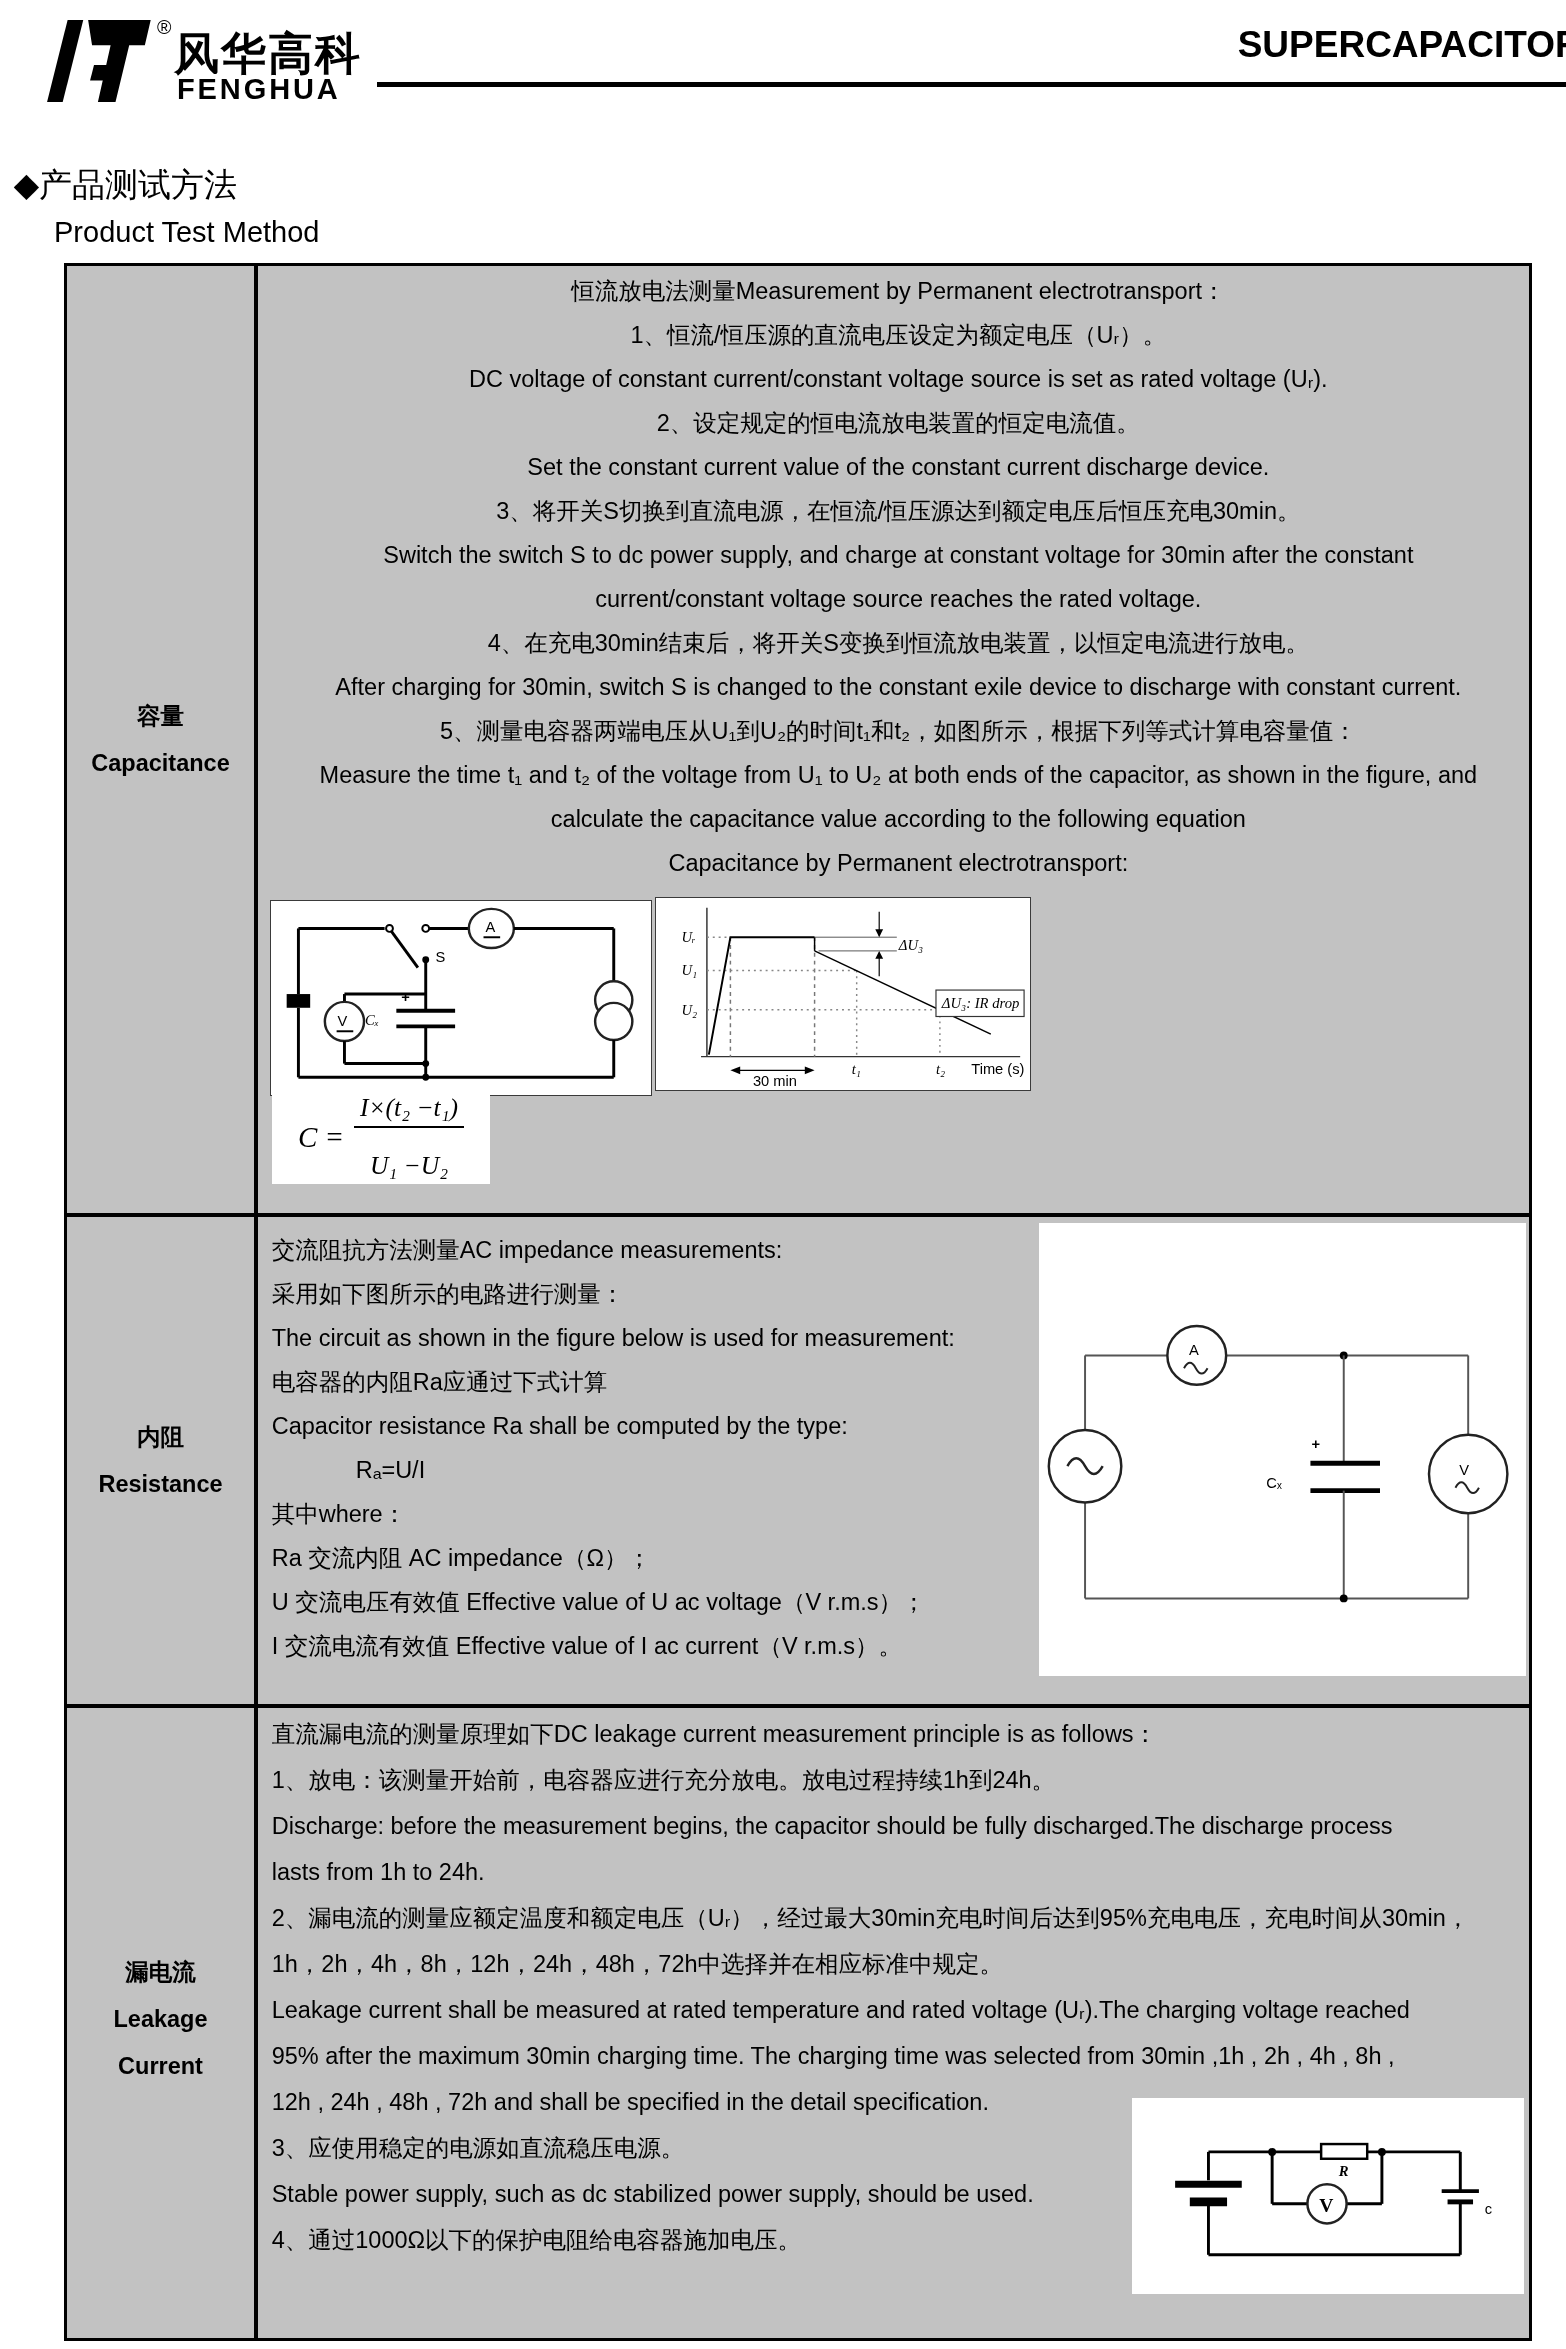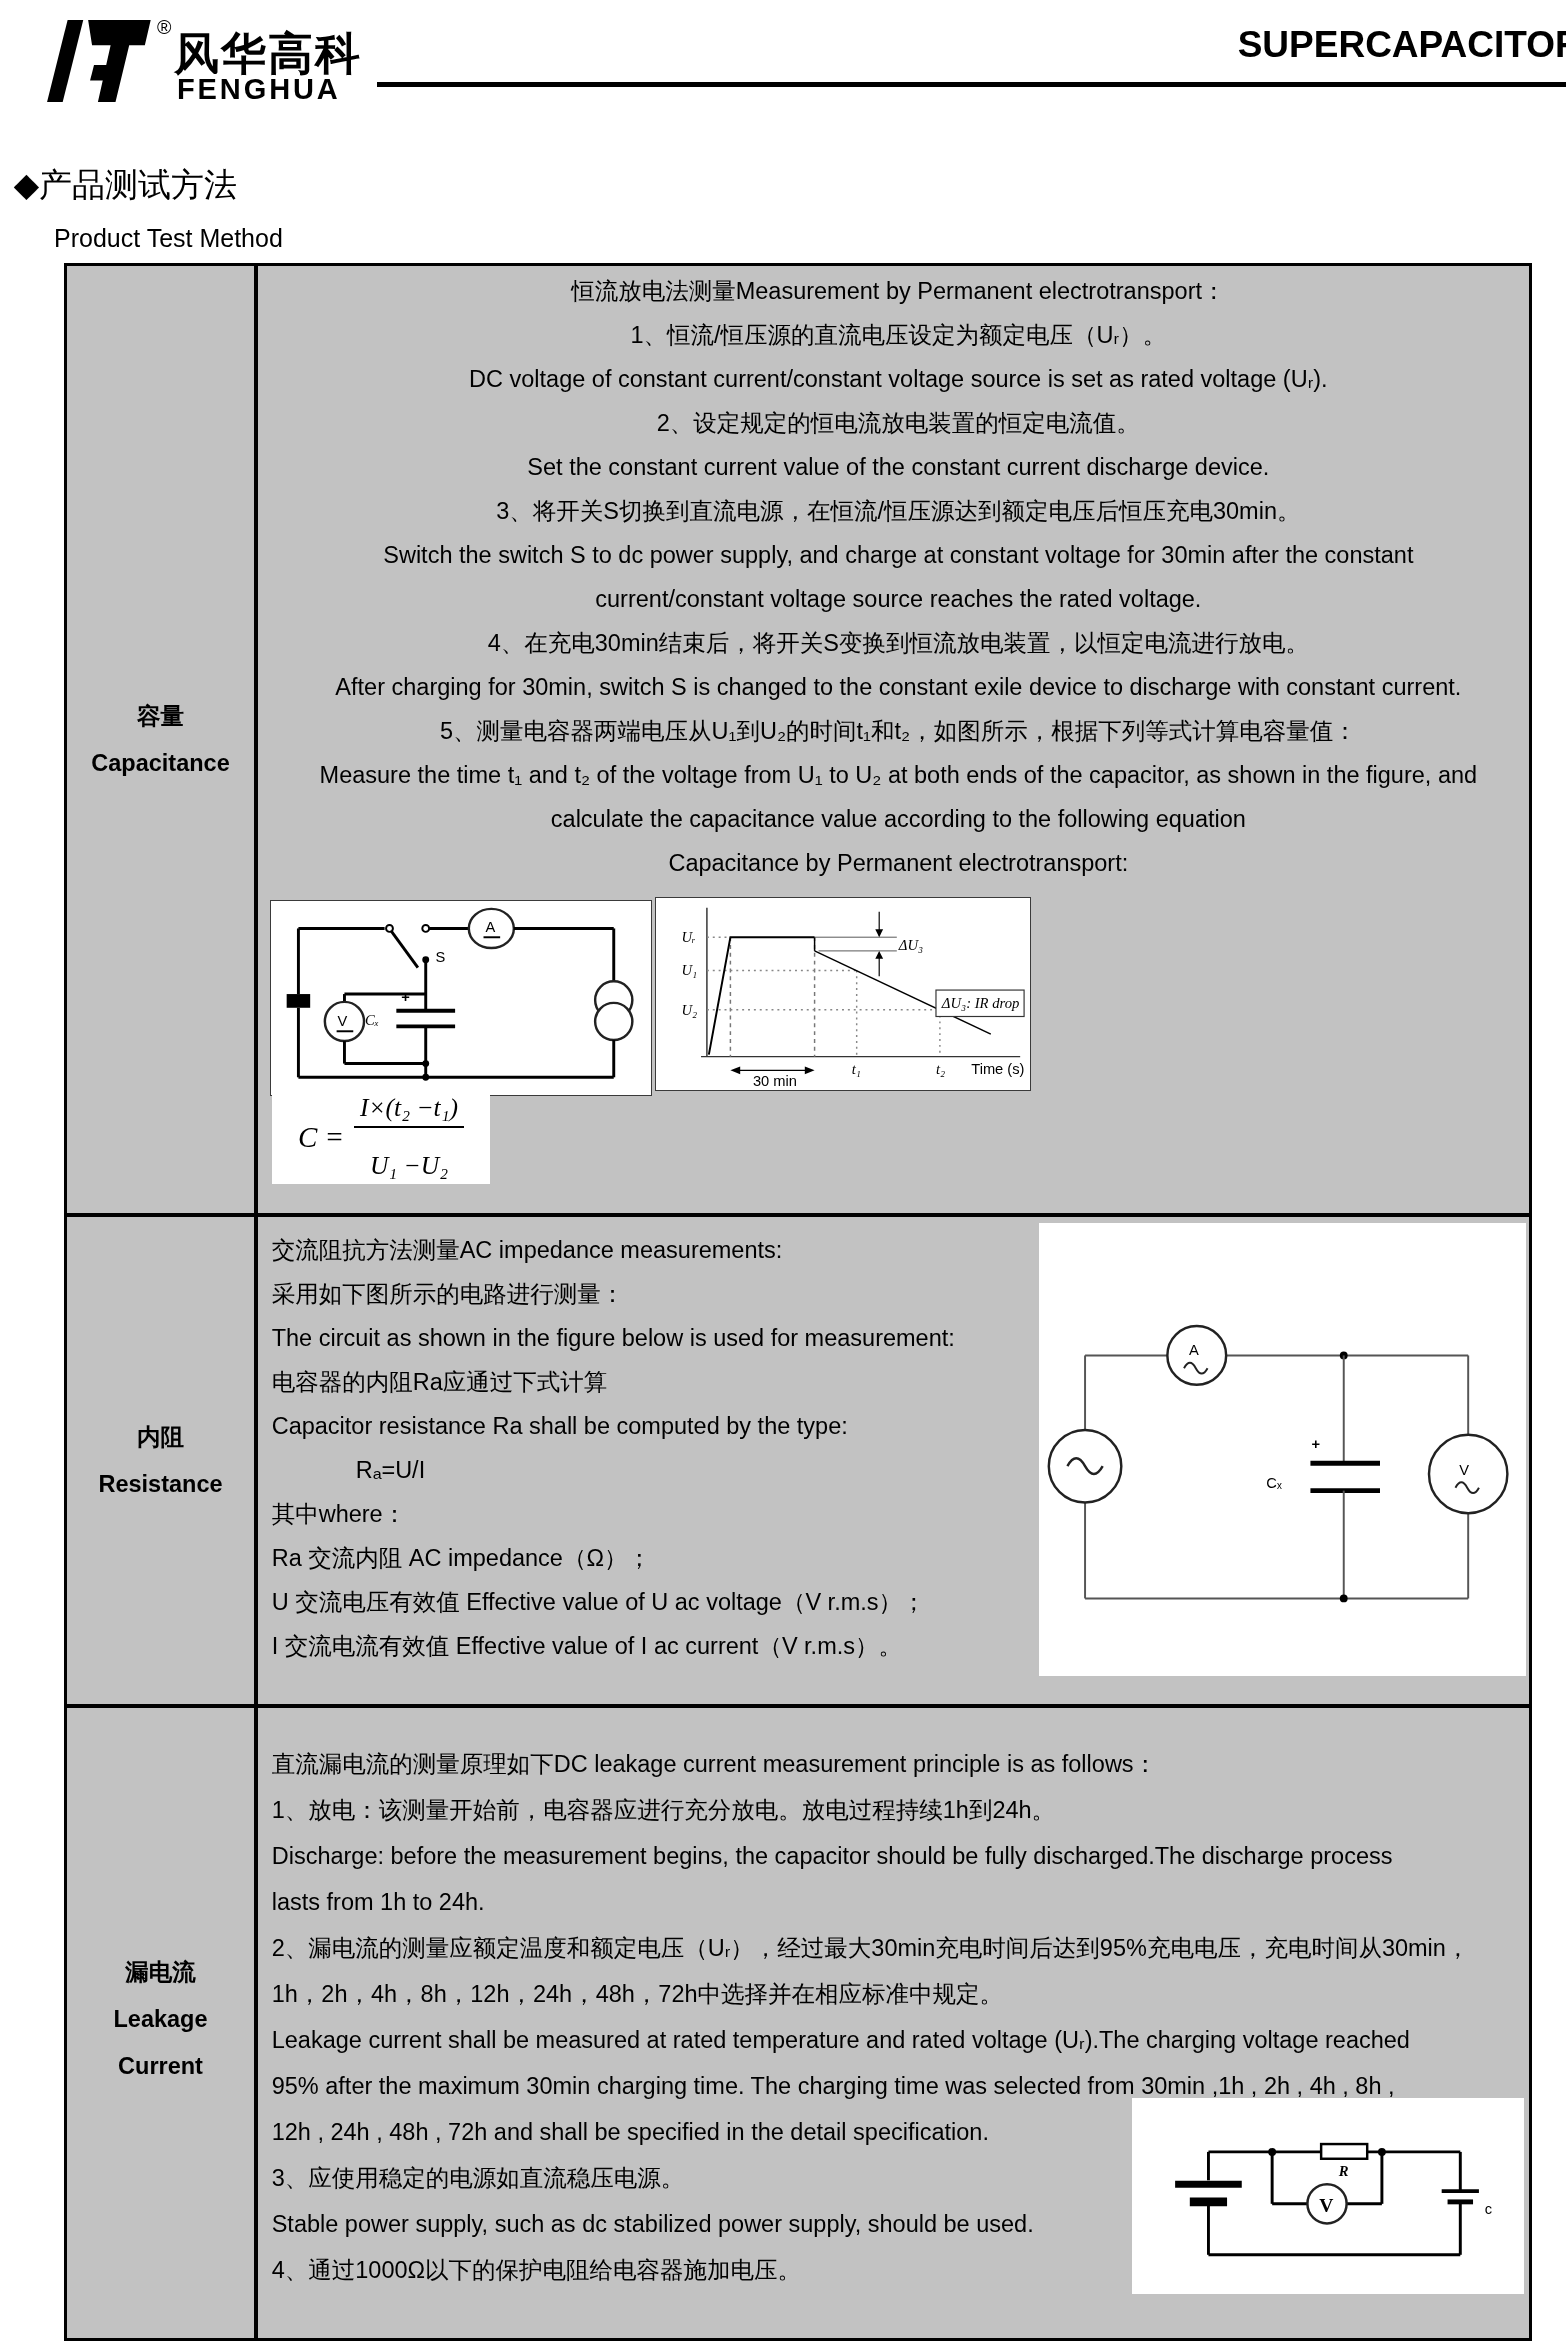--- a/index.html
+++ b/index.html
@@ -9,40 +9,40 @@
   
   .logo-mark{position:absolute;left:35px;top:15.7px;}
   .reg{position:absolute;left:157px;top:15.7px;font-size:19.6px;}
   .brand-cn{position:absolute;left:174px;top:23.5px;font-size:45px;font-weight:bold;letter-spacing:2px;}
   .brand-en{position:absolute;left:177px;top:73px;font-size:29px;font-weight:bold;letter-spacing:2.9px;}
   .hdr-rule{position:absolute;left:377px;top:82px;width:1189px;height:4.9px;background:#000;}
   .product-line{position:absolute;right:-15.7px;top:23.5px;font-size:37px;font-weight:bold;white-space:nowrap;}
 
   
   .title-cn{position:absolute;left:13.7px;top:163px;font-size:33px;}
-  .title-en{position:absolute;left:54px;top:216px;font-size:25px;margin-top:8px;}
+  .title-en{position:absolute;left:54px;top:216px;font-size:29px;}
 
   
   .tbl{position:absolute;left:64px;top:263px;width:1462px;height:2072px;
        border:3.9px solid #000;background:#c2c2c2;}
   .vdiv{position:absolute;left:187px;top:0;width:3.9px;height:100%;background:#000;}
   .hdiv1{position:absolute;left:0;top:947px;width:100%;height:3.9px;background:#000;}
   .hdiv2{position:absolute;left:0;top:1438px;width:100%;height:3.9px;background:#000;}
 
   .labelcell{position:absolute;left:0;width:187px;display:flex;flex-direction:column;
              justify-content:center;align-items:center;font-size:23.5px;}
   .labelcell .ll{line-height:47px;height:47px;font-weight:bold;}
   .lc1{top:0;height:947px;}
   .lc2{top:951px;height:487px;}
   .lc3{top:1442px;height:622px;}
 
   .content{position:absolute;left:191px;width:1267px;box-sizing:border-box;padding-left:13.7px;}
   .cc1{top:0;height:947px;padding-top:2.9px;text-align:center;}
   .cc2{top:951px;height:487px;padding-top:11px;}
-  .cc3{top:1442px;height:622px;padding-top:33px;}
+  .cc3{top:1442px;height:622px;padding-top:3px;}
   .ln{height:44px;line-height:44px;font-size:23.5px;white-space:nowrap;}
   .cc3 .ln{height:46px;line-height:46px;}
   .indent{padding-left:84px;}
 
   
   .wbox{position:absolute;background:#fff;}
   .bordered{border:1px solid #3a3a3a;}
   .cap-circuit{left:270px;top:900px;width:380px;height:194px;}
   .cap-chart{left:655px;top:897px;width:374px;height:192px;}
   .formula-box{left:272px;top:1090px;width:218px;height:94px;display:flex;

